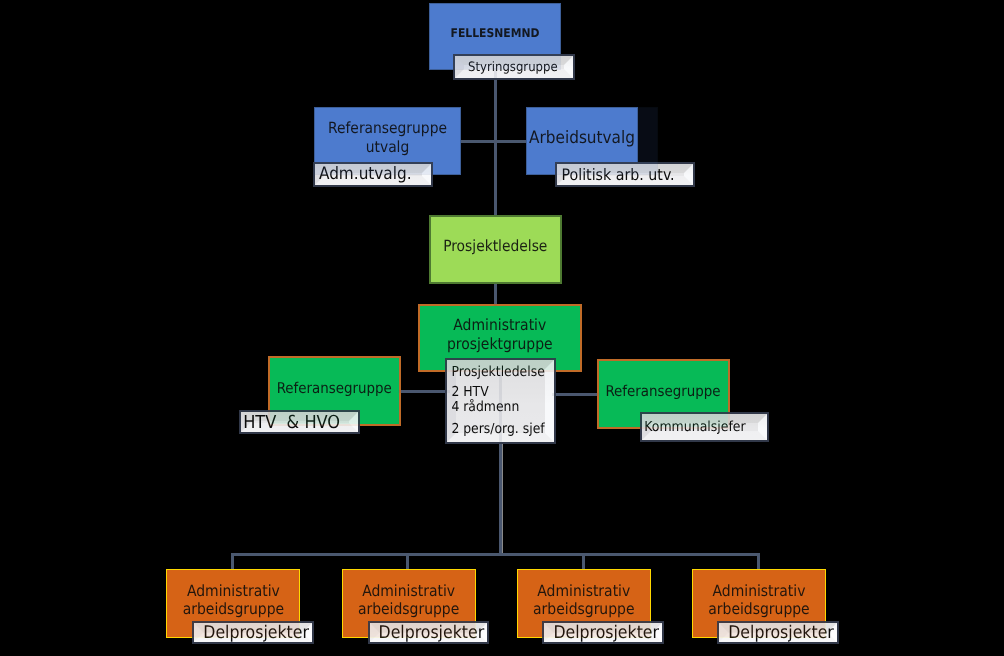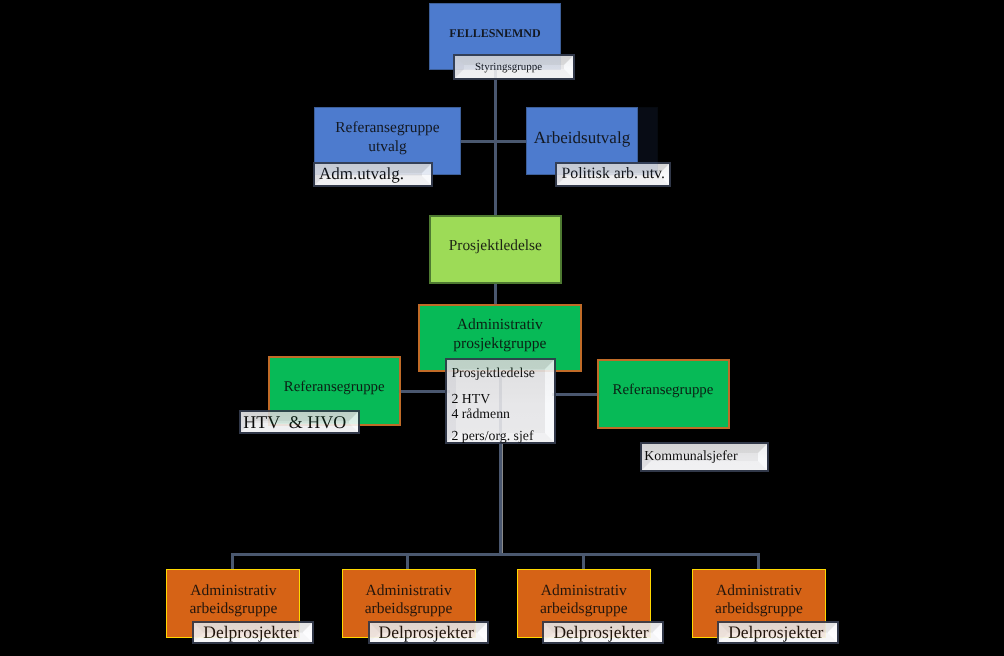--- a/index.html
+++ b/index.html
@@ -1,20 +1,20 @@
 <!DOCTYPE html>
 <html><head>
 <meta charset="utf-8">
 <title>Organisasjonskart</title>
 <style>
   html,body{margin:0;padding:0;background:#000;}
   body{width:1004px;height:656px;overflow:hidden;
        font-family:"DejaVu Sans",sans-serif;font-stretch:condensed;
        -webkit-font-smoothing:antialiased;text-rendering:geometricPrecision;}
-  #stage{position:relative;width:1004px;height:656px;background:#000;overflow:hidden;font-family:Liberation Serif, serif;}
+  #stage{position:relative;width:1004px;height:656px;background:#000;overflow:hidden;}
 
   
   .conn{position:absolute;background:#4a586f;}
 
   
   .box{position:absolute;box-sizing:border-box;color:#0d0d0d;
        display:flex;align-items:center;justify-content:center;text-align:center;}
   .box .t{display:block;width:100%;position:relative;top:-3.5px;}
 
   
@@ -132,43 +132,43 @@
               font-size:15.5px;line-height:18.3px;">
     <span class="t">
       <span>Administrativ</span><br>
       <span>arbeidsgruppe</span>
     </span>
   </div>
 
   <div class="plq" style="left:453px;top:54px;width:122px;height:26px;">
     <div class="bev"></div>
     <div class="sheen"></div>
-    <div class="txt" style="padding-left:20px;font-size:11px;">Styringsgruppe</div>
+    <div class="txt" style="padding-left:13px;font-size:13px;">Styringsgruppe</div>
   </div>
 
   <div class="plq" style="left:313px;top:161.5px;width:120px;height:25.5px;">
     <div class="bev"></div>
     <div class="sheen"></div>
     <div class="txt" style="padding-left:4px;font-size:17px;">Adm.utvalg.</div>
   </div>
 
-  <div class="plq" style="left:555px;top:161.5px;width:116px;height:25.5px;">
+  <div class="plq" style="left:555px;top:161.5px;width:140px;height:25.5px;">
     <div class="bev"></div>
     <div class="sheen"></div>
     <div class="txt" style="padding-left:4.5px;font-size:15.8px;">Politisk arb. utv.</div>
   </div>
 
 
   <div class="plq" style="left:239.2px;top:409.9px;width:121px;height:24.3px;">
     <div class="bev"></div>
     <div class="sheen"></div>
     <div class="txt pre" style="padding-left:2px;font-size:18px;">HTV  &amp; HVO</div>
   </div>
 
-  <div class="plq" style="left:640.3px;top:412.1px;width:129px;height:29.6px;margin-top:30px;">
+  <div class="plq" style="left:640.3px;top:412.1px;width:129px;height:29.6px;">
     <div class="bev"></div>
     <div class="sheen"></div>
     <div class="txt" style="padding-left:2px;font-size:13.9px;">Kommunalsjefer</div>
   </div>
 
   <div class="plq pale" style="left:192.3px;top:621px;width:121.5px;height:23.4px;">
     <div class="bev"></div>
     <div class="sheen"></div>
     <div class="txt" style="padding-left:9px;font-size:17.5px;">Delprosjekter</div>
   </div>
@@ -189,21 +189,21 @@
     <div class="bev"></div>
     <div class="sheen"></div>
     <div class="txt" style="padding-left:9px;font-size:17.5px;">Delprosjekter</div>
   </div>
 
   <div class="plq" style="left:445.4px;top:358px;width:111px;height:86px;">
     <div class="bev"></div>
     <div class="sheen"></div>
     <div class="txt" style="display:block;padding:0 0 0 4px;font-size:13.8px;line-height:15.1px;">
       <div style="margin-top:4.5px;">Prosjektledelse</div>
-      <div style="margin-top:11px;">2 HTV</div>
+      <div style="margin-top:5px;">2 HTV</div>
       <div>4 rådmenn</div>
       <div style="margin-top:6.9px;">2 pers/org. sjef</div>
     </div>
   </div>
 
   <div class="tintdup" style="left:429px;top:3px;width:132px;height:67px;background:#4d7bce;border:1.5px solid #3d5f99;"></div>
   <div class="tintdup" style="left:314px;top:107px;width:147px;height:68px;background:#4d7bce;border:1.5px solid #3d5f99;"></div>
   <div class="tintdup" style="left:526px;top:107px;width:132px;height:68px;background:#4d7bce;border:1.5px solid #3d5f99;"></div>
   <div class="tintdup" style="left:428.8px;top:214.7px;width:133px;height:69.5px;background:#9ddb57;border:2px solid #4e7a31;"></div>
   <div class="tintdup" style="left:417.8px;top:303.8px;width:164px;height:68.5px;background:#07ba57;border:2.2px solid #c06b28;"></div>

